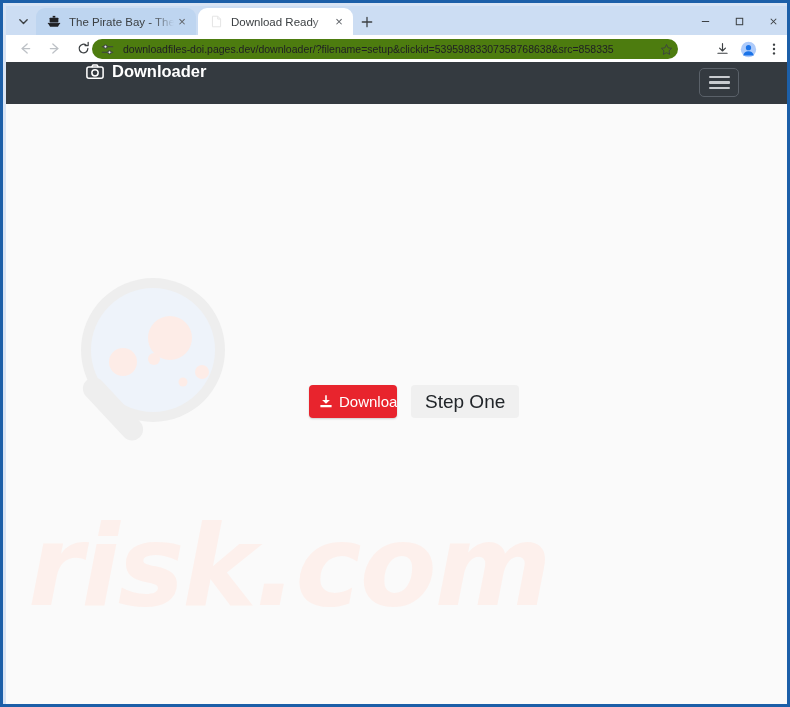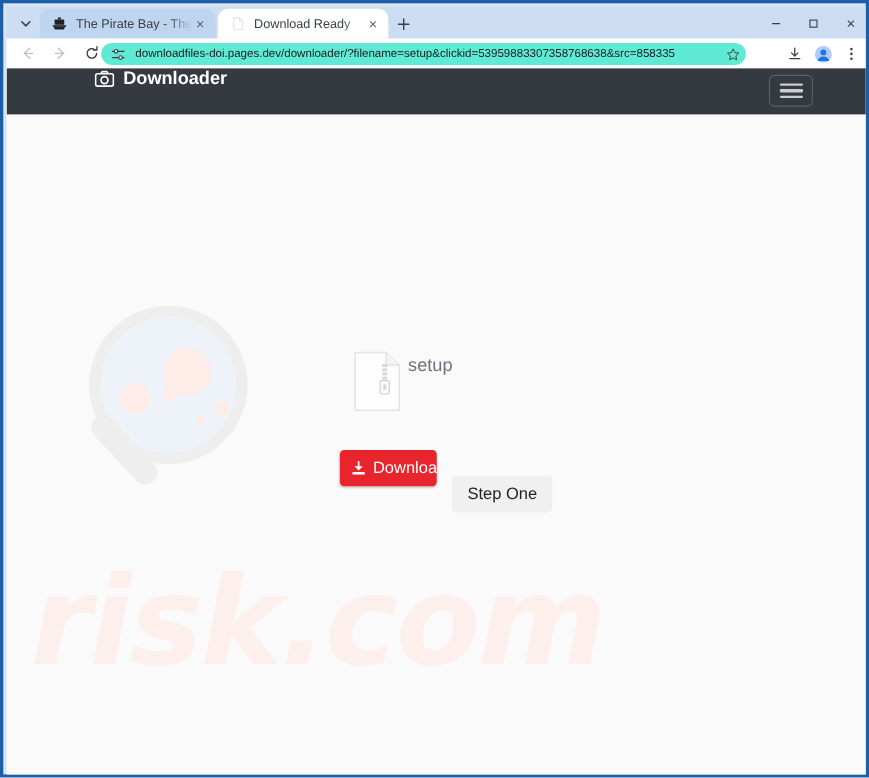--- a/index.html
+++ b/index.html
@@ -89,21 +89,21 @@
     display: flex; align-items: center;
   }
   .tb-btn {
     width: 26px; height: 26px; margin-left: 3px;
     display: flex; align-items: center; justify-content: center;
   }
   .tb-btn:first-child { margin-left: 6px; }
   .omnibox {
     position: absolute; left: 86px; top: 4px;
     width: 586px; height: 20px;
-    background: #5eead4;
+    background: #4d7c0f;
     border-radius: 10px;
     display: flex; align-items: center;
     padding: 0 8px;
   }
   .omni-icon { width: 15px; height: 15px; margin-right: 8px;
     display:flex; align-items:center; justify-content:center; }
   .omni-url {
     font-size: 10.5px; color: #202124; white-space: nowrap;
     overflow: hidden;
   }
@@ -221,25 +221,24 @@
     overflow: hidden;
     white-space: nowrap;
     box-shadow: 0 1px 2px rgba(0,0,0,.18);
   }
   .btn-download .dl-icon { margin-right: 6px; display: flex; flex: 0 0 auto; }
   .btn-step {
     height: 33px;
     background: #f0f0f0;
     border: none; border-radius: 4px;
     color: #212529;
-    font-size: 15px;
+    font-size: 19px;
     font-family: "Liberation Sans", sans-serif;
     display: flex; align-items: center; justify-content: center;
     padding: 0 14px;
-    margin-top: 48px;
   }
 </style>
 </head>
 <body>
 
 <div id="screen">
   <div class="win-frame">
 
     <div class="tabstrip">
 
@@ -390,35 +389,20 @@
               <circle cx="112" cy="68" r="22" fill="#fdece7"></circle>
               <circle cx="65" cy="92" r="14" fill="#fdece7"></circle>
               <circle cx="96" cy="89" r="6" fill="#fdece7"></circle>
               <circle cx="144" cy="102" r="7" fill="#fdece7"></circle>
               <circle cx="125" cy="112" r="4.5" fill="#fdece7"></circle>
             </svg>
           </div>
           <div class="wm-risk">risk.com</div>
         </div>
 
-        <div class="file-block">
-          <span class="file-icon">
-            <svg width="44" height="56" viewBox="0 0 44 56">
-              <path d="M2 1.5 H30 L42 13 V54 H2 Z" fill="#fdfdfd" stroke="#e3e3e3" stroke-width="1.4" stroke-linejoin="round"></path>
-              <path d="M30 1.5 V13 H42" fill="#f4f4f4" stroke="#e3e3e3" stroke-width="1.4" stroke-linejoin="round"></path>
-              <rect x="26.5" y="12" width="4.5" height="2.6" fill="#d6d6d6"></rect>
-              <rect x="26.5" y="15.8" width="4.5" height="2.6" fill="#d6d6d6"></rect>
-              <rect x="26.5" y="19.6" width="4.5" height="2.6" fill="#d6d6d6"></rect>
-              <rect x="26.5" y="23.4" width="4.5" height="2.6" fill="#d6d6d6"></rect>
-              <rect x="24.6" y="27" width="8.3" height="12" rx="1.6" fill="#fcfcfc" stroke="#d2d2d2" stroke-width="1.2"></rect>
-              <rect x="27.4" y="30.4" width="2.8" height="5" rx="0.7" fill="#d6d6d6"></rect>
-            </svg>
-          </span>
-          <span class="file-name">setup</span>
-        </div>
 
         <div class="btn-row">
           <button class="btn-download">
             <span class="dl-icon">
               <svg width="14" height="14" viewBox="0 0 16 16">
                 <path d="M8 1 V7.2" stroke="#ffffff" stroke-width="1.8" stroke-linecap="round"></path>
                 <path d="M3.6 5.6 L8 10 L12.4 5.6 Z" fill="#ffffff"></path>
                 <path d="M1.6 11.5 H14.4 V14 H1.6 Z" fill="#ffffff"></path>
               </svg>
             </span>

